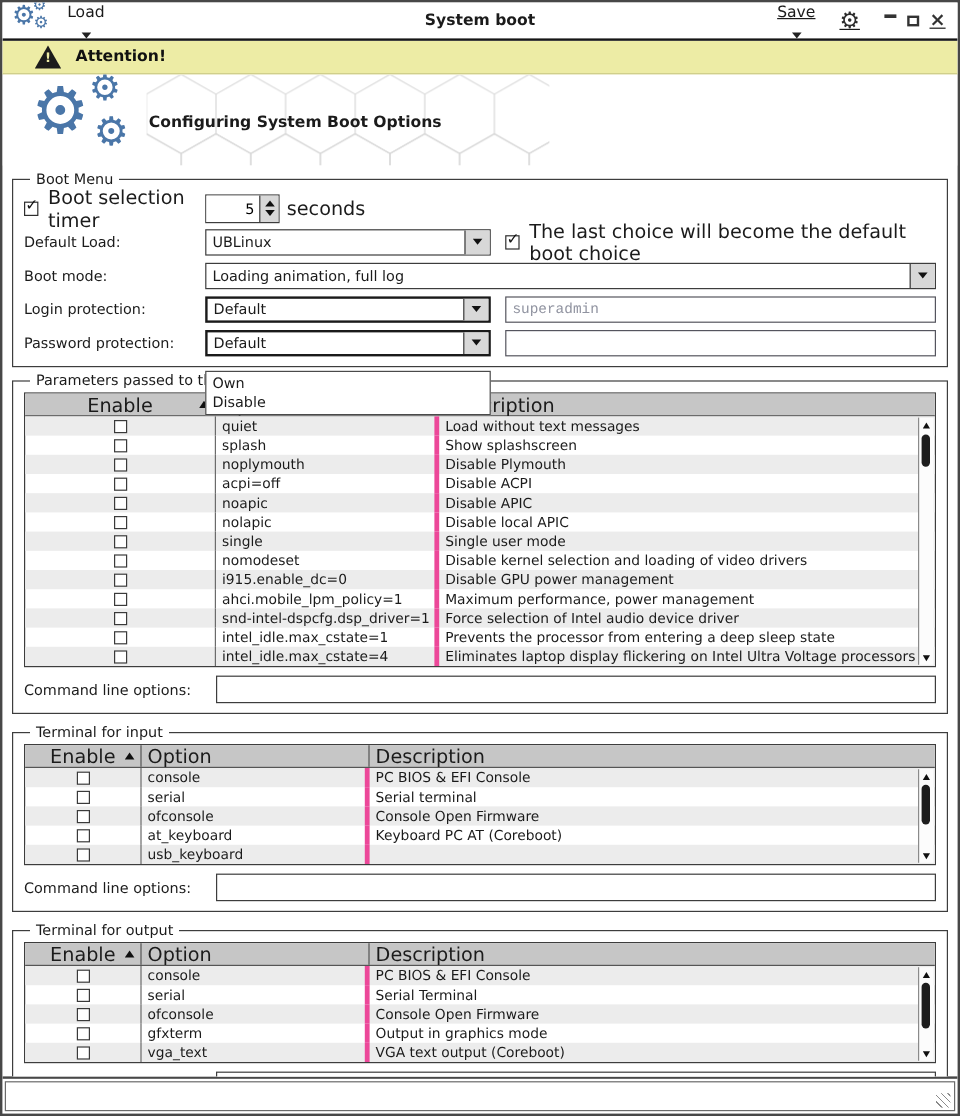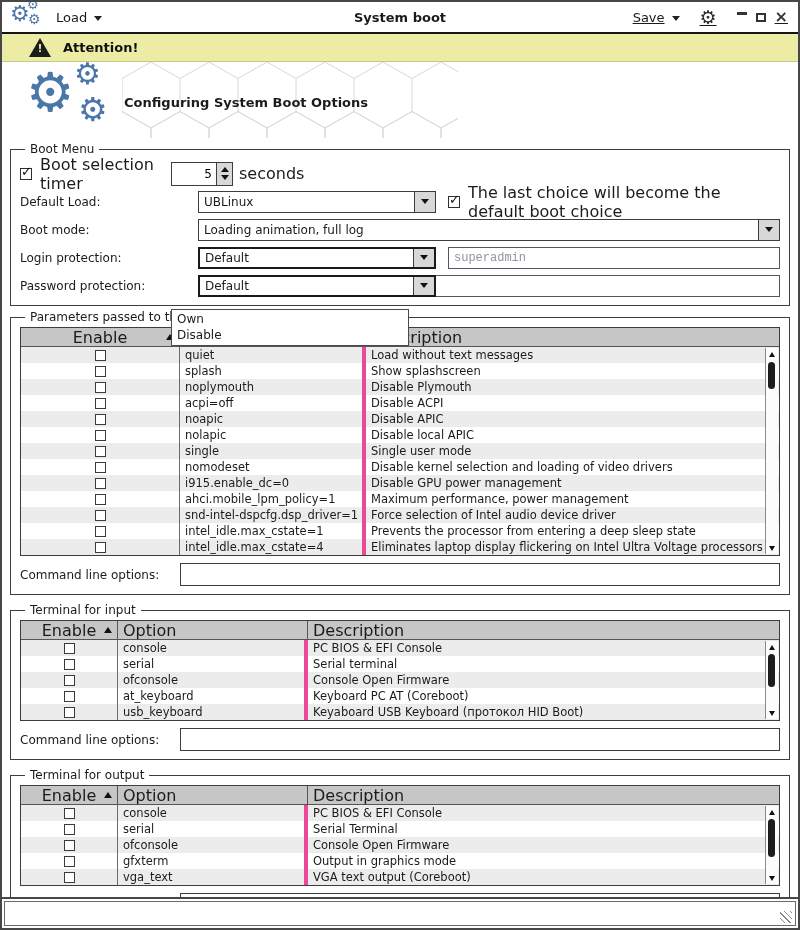--- a/index.html
+++ b/index.html
@@ -5,21 +5,21 @@
   * { margin:0; padding:0; box-sizing:border-box; }
   html,body { width:800px; height:930px; background:#fff; font-family:"DejaVu Sans", sans-serif; color:#1b1b1b; }
   .app { width:800px; height:930px; border:2px solid #474747; display:flex; flex-direction:column; background:#fff; overflow:hidden; }
 
   
   .titlebar { height:32px; border-bottom:2px solid #161616; display:flex; align-items:center; padding:0 10px; position:relative; background:#fff; flex:none; }
   .gear-cluster { position:relative; width:30px; height:26px; flex:none; }
   .gear-cluster .g1 { position:absolute; left:-2px; top:-3px; font-size:22px; color:#4a76a8; }
   .gear-cluster .g2 { position:absolute; left:15px; top:-7px; font-size:13px; color:#4a76a8; }
   .gear-cluster .g3 { position:absolute; left:16px; top:7px; font-size:14px; color:#4a76a8; }
-  .menu-item { display:flex; align-items:center; gap:7px; margin-left:14px; font-size:13px; cursor:default; }
+  .menu-item { display:flex; align-items:center; gap:7px; margin-left:14px; font-size:13px; cursor:default;flex-direction:column; }
   .caret { width:0; height:0; border-left:4px solid transparent; border-right:4px solid transparent; border-top:5px solid #222; margin-top:2px; }
   .tb-title { position:absolute; left:0; right:0; text-align:center; font-weight:bold; font-size:13px; pointer-events:none; }
   .tb-right { margin-left:auto; display:flex; align-items:center; gap:20px;text-decoration:underline; }
   .gear-btn { font-size:19px; color:#2d2d2d; line-height:1; }
   .winctl { display:flex; align-items:center; gap:9px; }
   .ic-min { width:10px; height:3px; background:#333; margin-top:-8px; }
   .ic-max { width:10px; height:9px; border:2px solid #333; }
   .ic-close { font-size:16px; font-weight:bold; color:#333; line-height:12px; }
 
   
@@ -47,21 +47,21 @@
   .cb.on::after { content:"✓"; position:absolute; left:0px; top:-5px; font-size:13px; font-weight:bold; color:#111; }
   .cbl { display:flex; align-items:center; gap:8px; font-size:16px; }
 
   .spin { display:flex; width:62px; height:24px; border:1px solid #3d3d3d; flex:none; }
   .spin input { width:44px; border:0; outline:none; text-align:right; padding-right:4px; font-size:12px; font-family:inherit; }
   .spin-btn { width:16px; background:#d8d8d8; border-left:1px solid #3d3d3d; display:flex; flex-direction:column; align-items:center; justify-content:center; gap:3px; }
   .tri-up { width:0; height:0; border-left:4px solid transparent; border-right:4px solid transparent; border-bottom:5px solid #111; }
   .tri-dn { width:0; height:0; border-left:4px solid transparent; border-right:4px solid transparent; border-top:5px solid #111; }
   .unit { margin-left:6px; font-size:16px; }
 
-  .combo { height:22px; border:1px solid #3d3d3d; background:#fff; display:flex; align-items:center;margin-left:27px; }
+  .combo { height:22px; border:1px solid #3d3d3d; background:#fff; display:flex; align-items:center; }
   .combo.focus { border:2px solid #1a1a1a; }
   .combo .ct { flex:1; padding-left:5px; font-size:12px; white-space:nowrap; overflow:hidden; }
   .combo-btn { width:21px; align-self:stretch; background:#d8d8d8; border-left:1px solid #3d3d3d; display:flex; align-items:center; justify-content:center; flex:none; }
   .combo.small { width:238px; flex:none; }
   .combo.wide { flex:1; }
   .gap12 { width:12px; flex:none; }
   .txt { flex:1; height:22px; border:1px solid #55555e; font-size:12px; padding:0 5px; font-family:Liberation Mono, monospace; outline:none; color:#222; }
   .txt::placeholder { color:#9093a0; }
 
   .combo-wrap { position:relative; width:238px; flex:none; }
@@ -390,21 +390,20 @@
                 <span class="tcb"></span>
               </div>
               <div class="tc op">at_keyboard</div>
               <div class="tc de">Keyboard PC AT (Coreboot)</div>
             </div>
             <div class="trow g">
               <div class="tc en">
                 <span class="tcb"></span>
               </div>
               <div class="tc op">usb_keyboard</div>
-              <div class="tc de">Keyaboard USB Keyboard (протокол HID Boot)</div>
             </div>
           </div>
         <div class="vsb">
           <span class="sb-up">
               <span class="tri-up"></span>
             </span>
           <span class="thumb" style="top:13px;height:33px;"></span>
           <span class="sb-dn">
               <span class="tri-dn"></span>
             </span>

